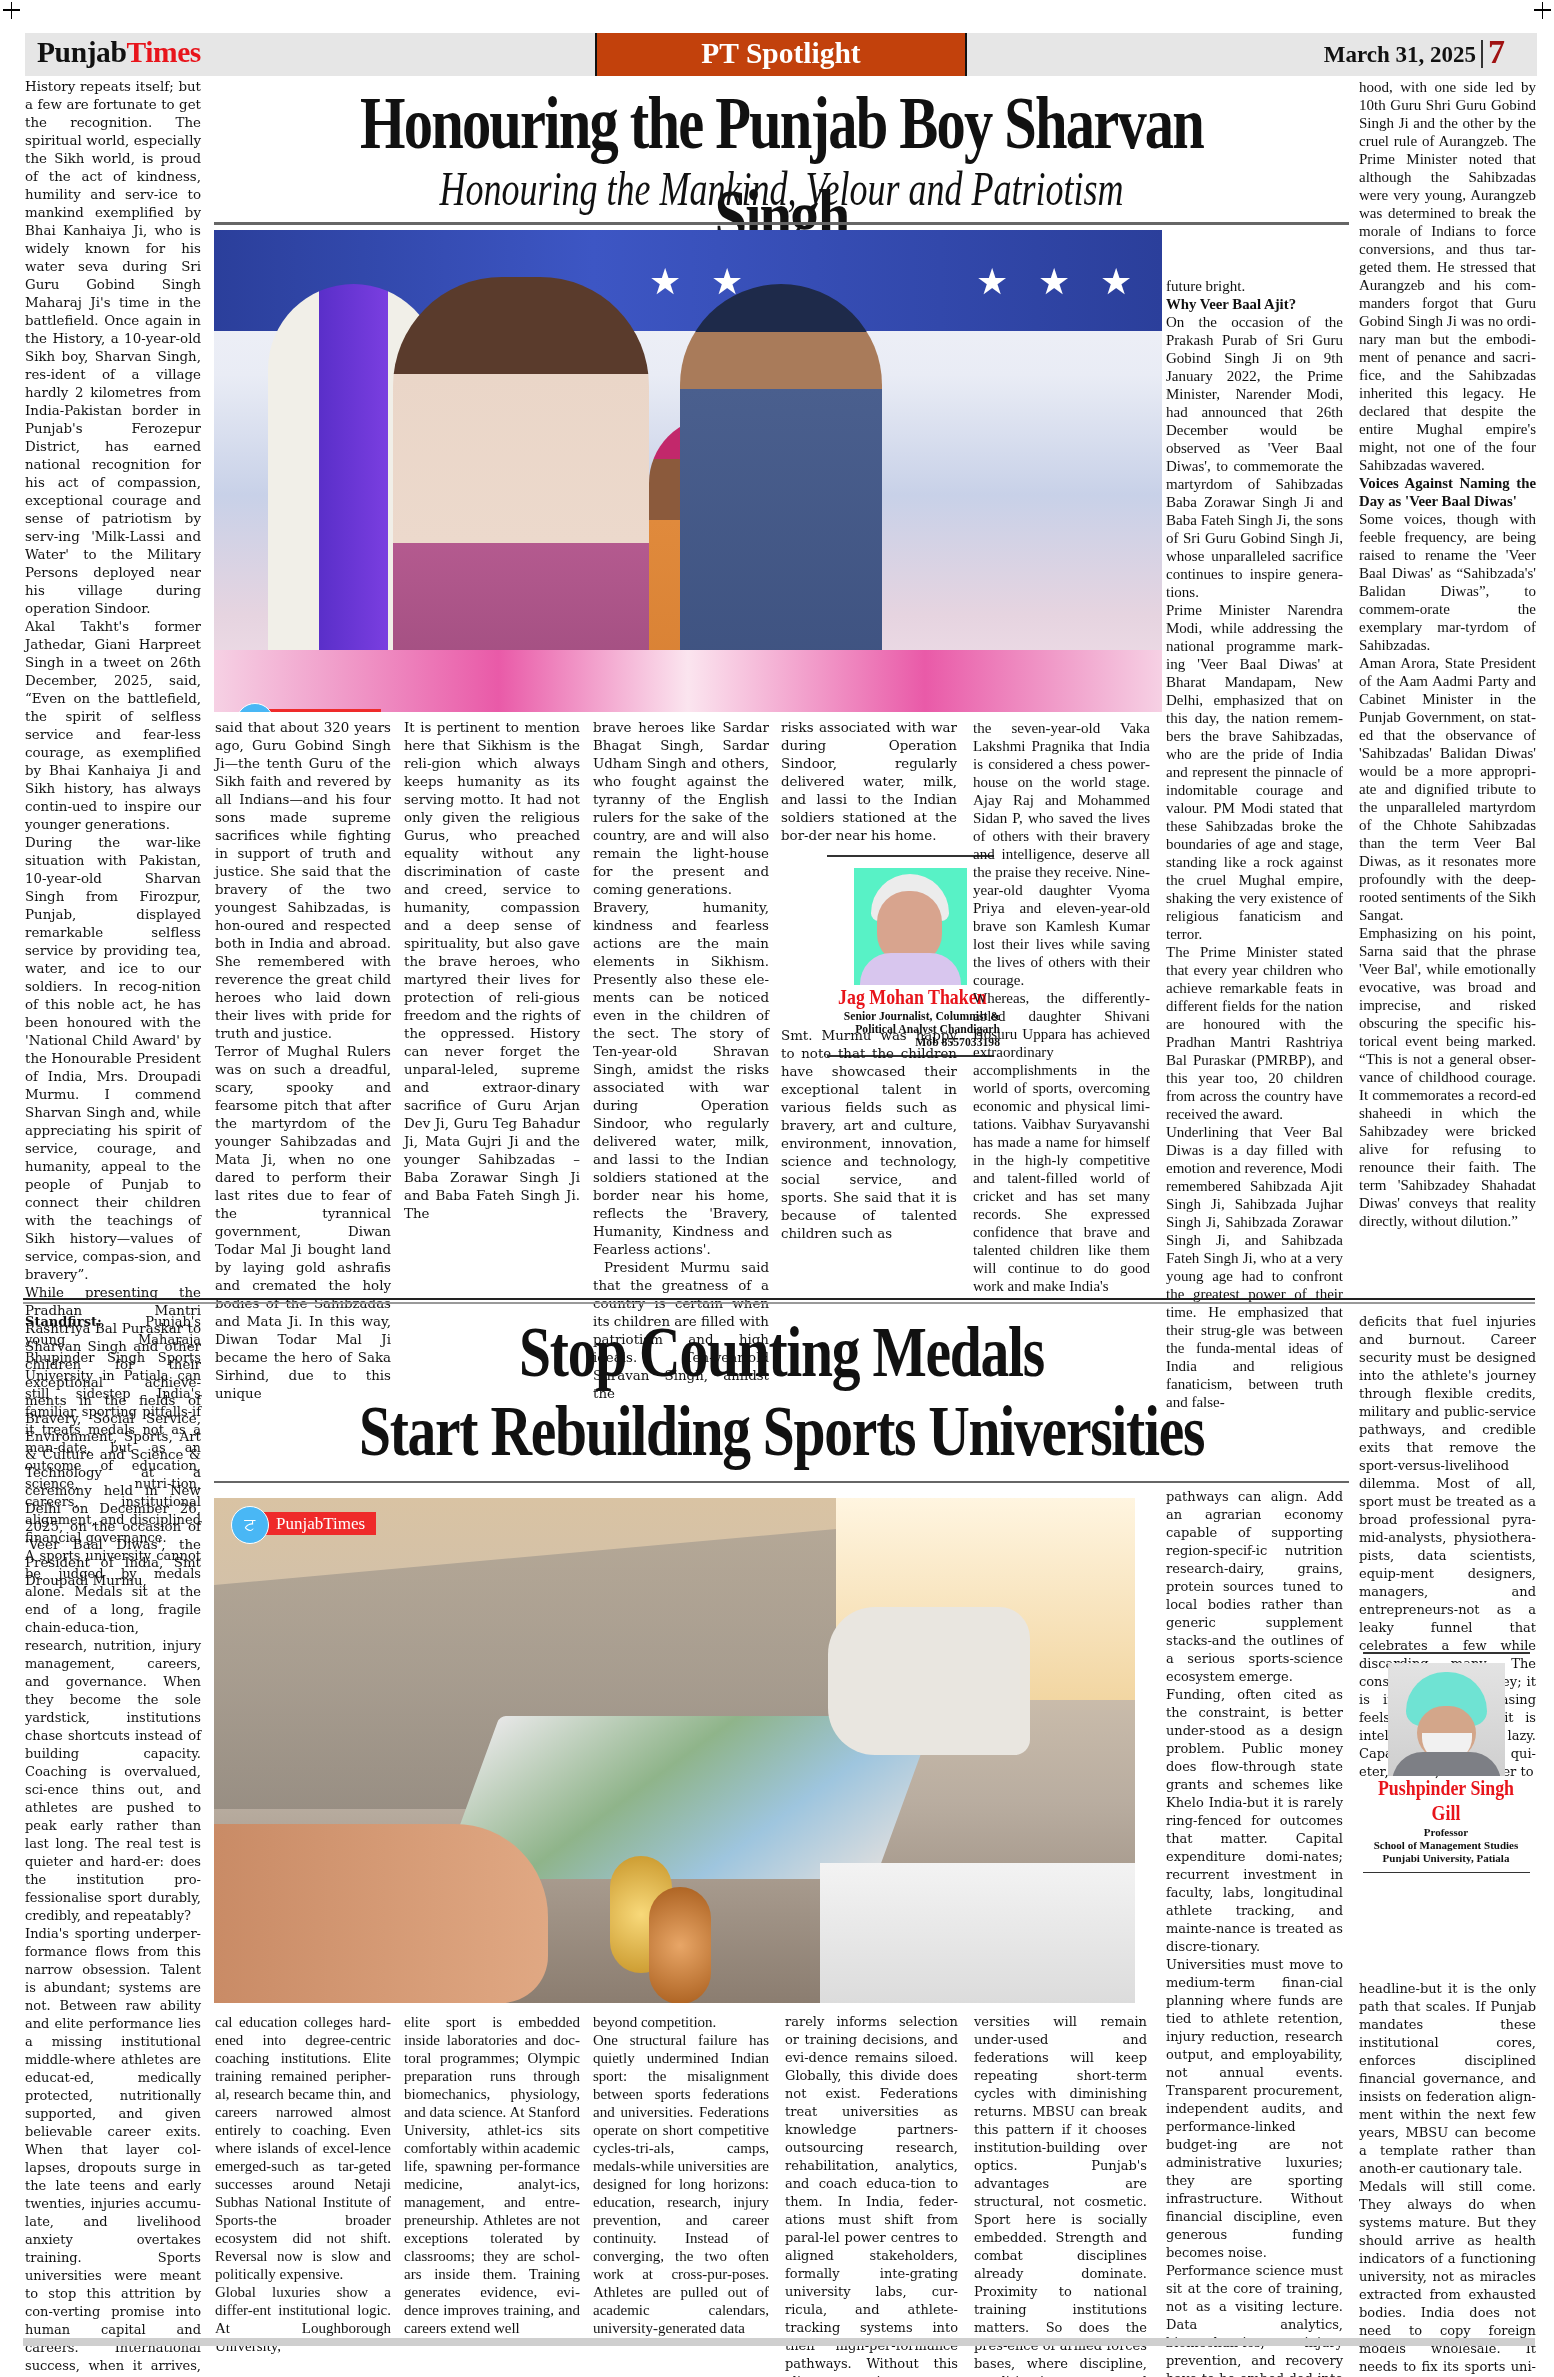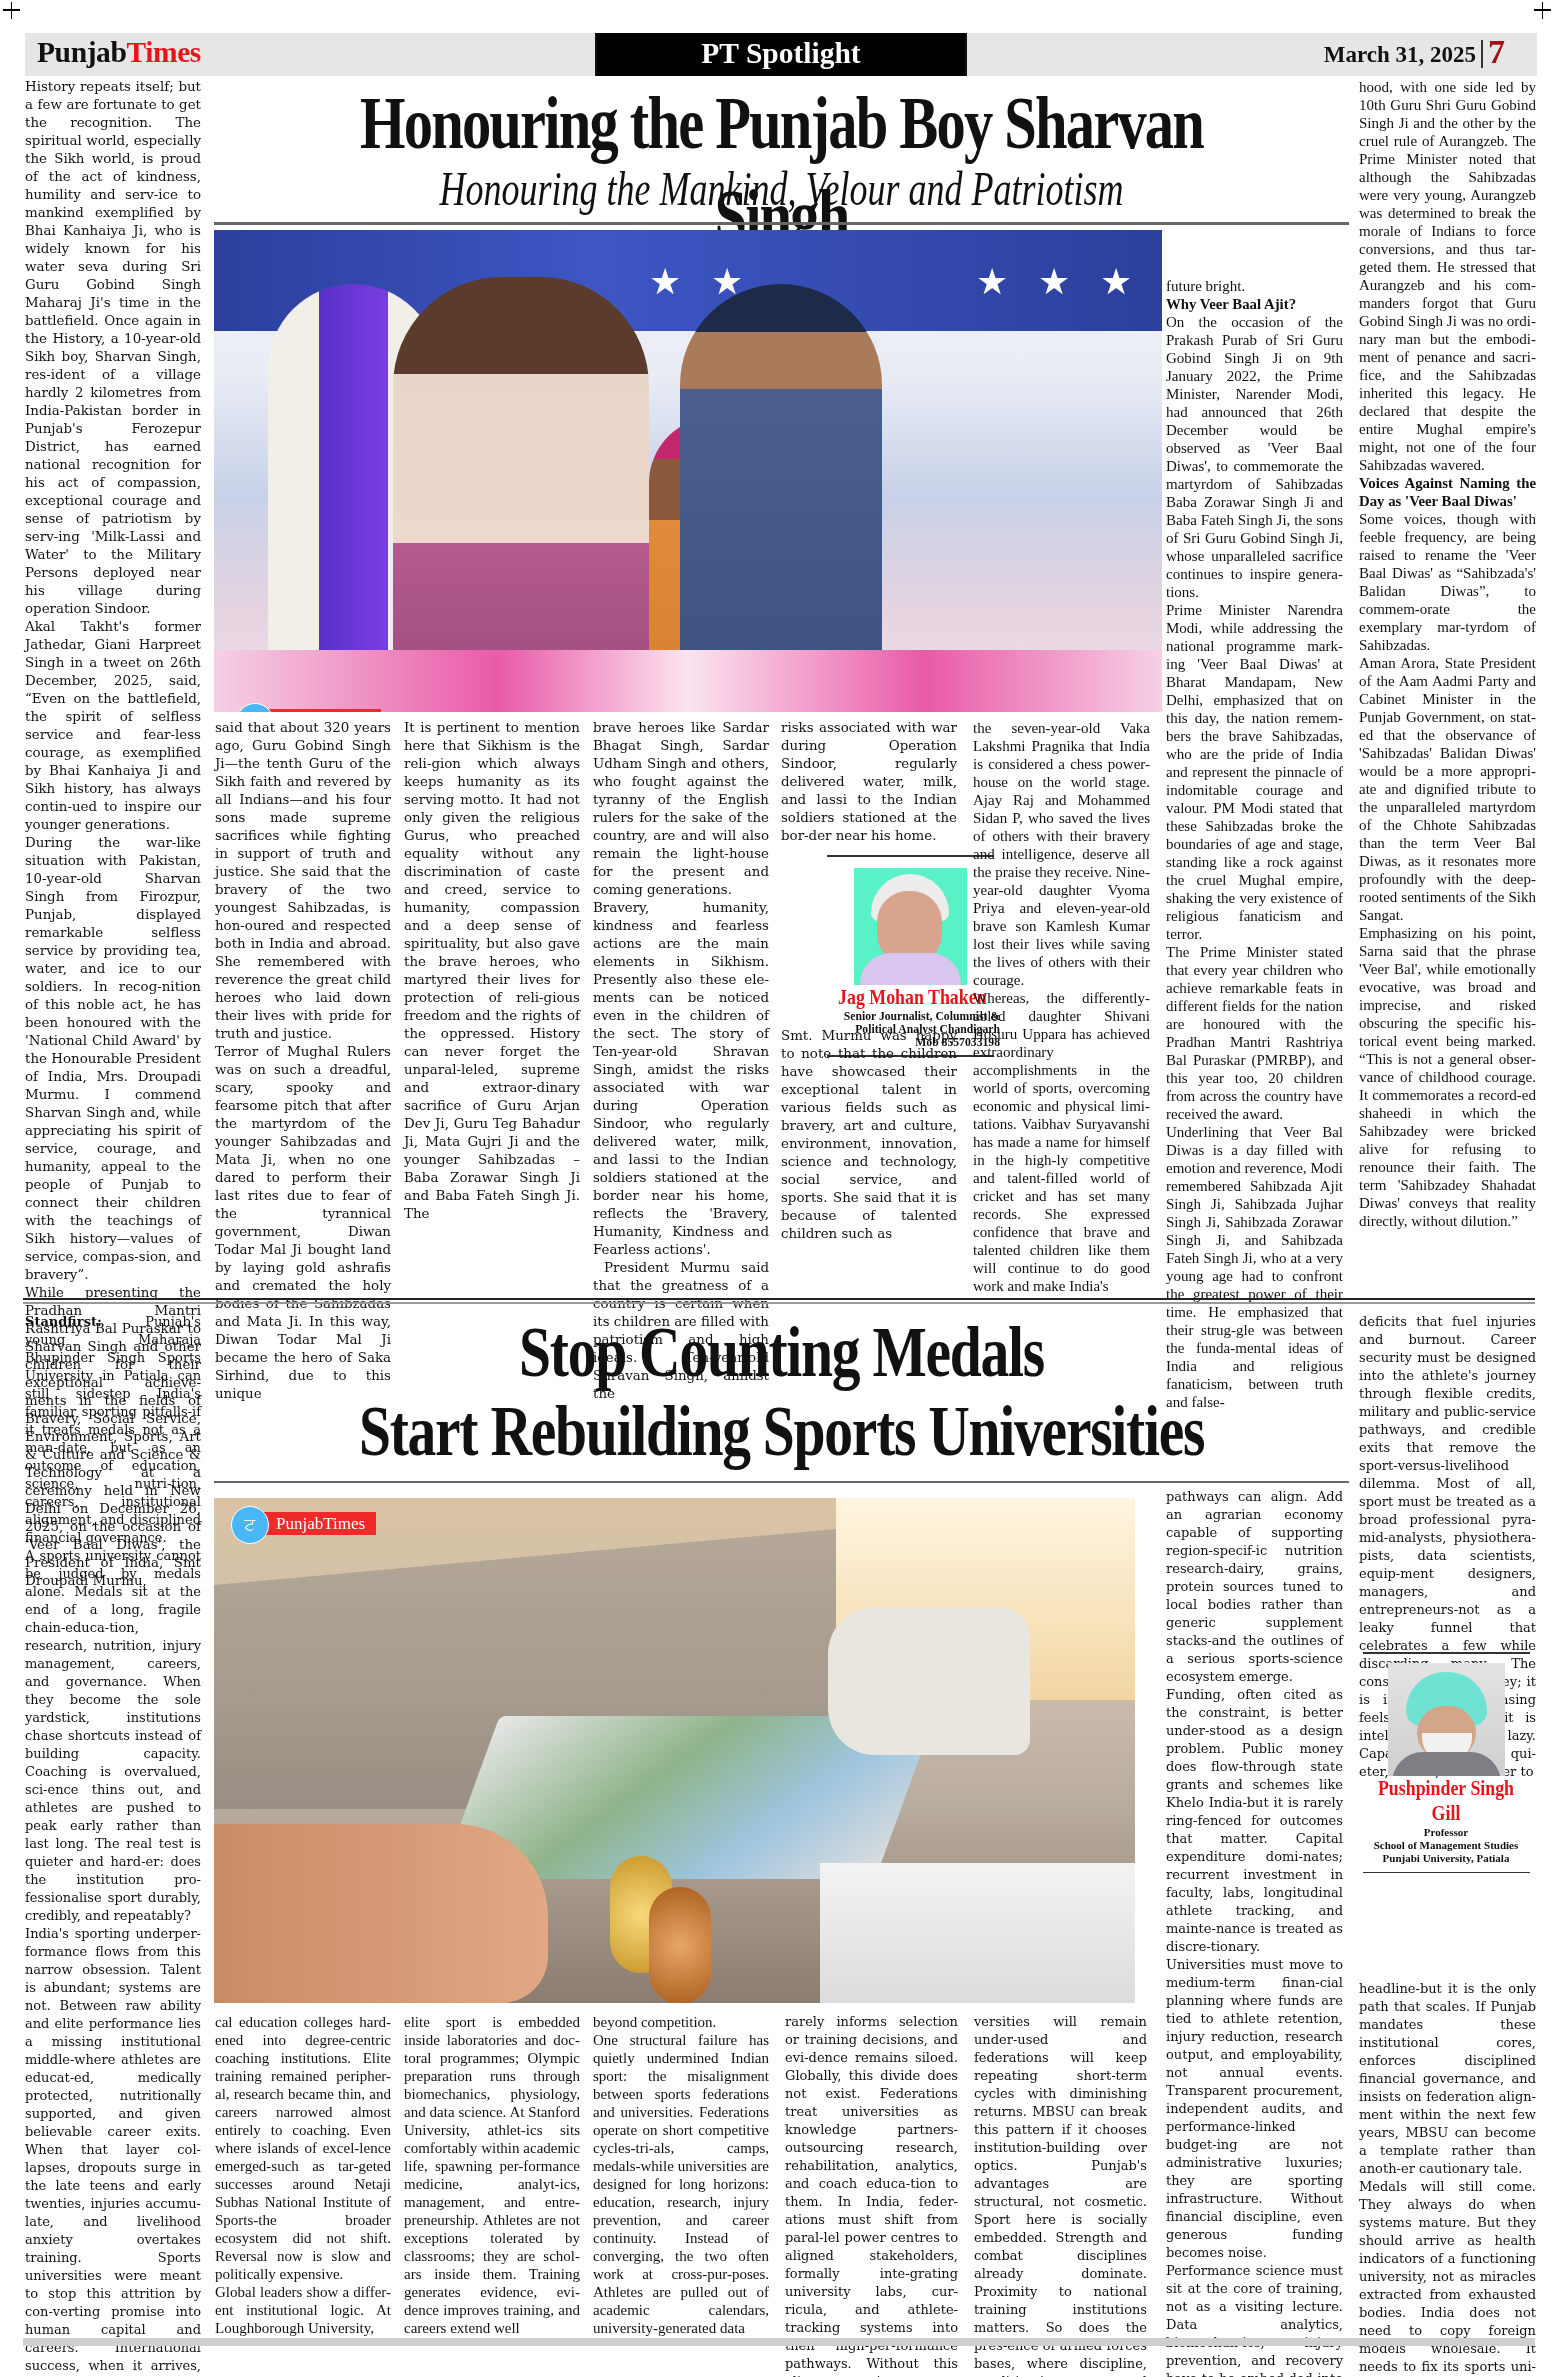--- a/index.html
+++ b/index.html
@@ -4,21 +4,21 @@
 <style>
   html,body{margin:0;padding:0;background:#fff;}
   body{width:1554px;height:2377px;position:relative;overflow:hidden;font-family:"DejaVu Serif","Liberation Serif",serif;color:#111;}
   .abs{position:absolute;}
   .crop{position:absolute;width:17px;height:17px;}
   .crop:before{content:"";position:absolute;left:7.8px;top:0;width:1.6px;height:17px;background:#000;}
   .crop:after{content:"";position:absolute;top:7.8px;left:0;width:17px;height:1.6px;background:#000;}
   .masthead{left:25px;top:33px;width:1512px;height:43px;background:#e6e6e6;}
   .brand{left:37px;top:36px;font-family:"Liberation Serif",serif;font-weight:bold;font-size:29.5px;letter-spacing:-0.4px;}
   .brand .a{color:#111;} .brand .b{color:#e8141b;}
-  .spot{left:595px;top:33px;width:372px;height:43px;background:#000000;border-left:2.3px solid #111;border-right:2.3px solid #111;box-sizing:border-box;color:#fff;font-family:"Liberation Serif",serif;font-weight:bold;font-size:29.5px;text-align:center;line-height:40px;}
+  .spot{left:595px;top:33px;width:372px;height:43px;background:#c2410c;border-left:2.3px solid #111;border-right:2.3px solid #111;box-sizing:border-box;color:#fff;font-family:"Liberation Serif",serif;font-weight:bold;font-size:29.5px;text-align:center;line-height:40px;}
   .date{left:1181px;top:36px;width:295px;text-align:right;font-family:"Liberation Serif",serif;font-weight:bold;font-size:23px;line-height:37px;}
   .pgsep{left:1481px;top:40px;width:1.6px;height:28px;background:#333;}
   .pgno{left:1488px;top:33px;font-family:"Liberation Serif",serif;font-weight:bold;font-size:34px;color:#a01212;}
   .col{position:absolute;font-size:13.4px;line-height:18px;text-align:justify;hyphens:manual;}
   .col p{margin:0;}
   .col .sub{font-weight:bold;font-family:"Liberation Serif",serif;font-size:14.8px;}
   .col2{font-size:13px;line-height:18px;}
   .cond{font-family:"Liberation Serif",serif;font-size:15px;line-height:18px;}
   .head1{left:214px;top:76px;width:1135px;text-align:center;font-family:"Liberation Serif",serif;font-weight:bold;font-size:75px;letter-spacing:-2.3px;transform:scaleX(0.78);transform-origin:center;line-height:93px;}
   .deck1{left:214px;top:162px;width:1135px;text-align:center;font-family:"Liberation Serif",serif;font-style:italic;font-size:48px;transform:scaleX(0.75);transform-origin:center;line-height:54px;}
@@ -154,21 +154,21 @@
   <div style="position:absolute;left:614px;top:109px;width:202px;height:148px;background:#e9e6e0;border-radius:47px 31px 15.5px 47px;"></div>
   <div style="position:absolute;left:0;top:326px;width:334px;height:179px;background:linear-gradient(90deg,#c98b66,#e0a883);border-radius:0 93px 47px 0;"></div>
   <div style="position:absolute;left:396px;top:358px;width:62px;height:117px;border-radius:31px;background:radial-gradient(circle,#f8d97a,#c8962a);"></div>
   <div style="position:absolute;left:435px;top:389px;width:62px;height:117px;border-radius:31px;background:radial-gradient(circle,#e8a667,#a85d1c);"></div>
   <div style="position:absolute;left:606px;top:365px;width:315px;height:140px;background:linear-gradient(180deg,#f3f3f3,#dcdcdc);"></div>
   <div class="pt-badge" style="left:23px;top:14px;"><span class="logo">ਟ</span><span>PunjabTimes</span></div>
 </div>
 
 <div class="col cond" style="left:215px;top:2013px;width:176px;" id="a2-a">
     <p>cal education colleges hard-ened into degree-centric coaching institutions. Elite training remained peripher-al, research became thin, and careers narrowed almost entirely to coaching. Even where islands of excel-lence emerged-such as tar-geted successes around Netaji Subhas National Institute of Sports-the broader ecosystem did not shift. Reversal now is slow and politically expensive.</p>
-    <p>Global leaders show a differ-ent institutional logic. At Loughborough University,</p>
+    <p>Global luxuries show a differ-ent institutional logic. At Loughborough University,</p>
   </div>
 <div class="col cond" style="left:404px;top:2013px;width:176px;" id="a2-b">
     <p>elite sport is embedded inside laboratories and doc-toral programmes; Olympic preparation runs through biomechanics, physiology, and data science. At Stanford University, athlet-ics sits comfortably within academic life, spawning per-formance medicine, analyt-ics, management, and entre-preneurship. Athletes are not exceptions tolerated by classrooms; they are schol-ars inside them. Training generates evidence, evi-dence improves training, and careers extend well</p>
   </div>
 <div class="col cond" style="left:593px;top:2013px;width:176px;" id="a2-c">
     <p>beyond competition.</p>
     <p>One structural failure has quietly undermined Indian sport: the misalignment between sports federations and universities. Federations operate on short competitive cycles-tri-als, camps, medals-while universities are designed for long horizons: education, research, injury prevention, and career continuity. Instead of converging, the two often work at cross-pur-poses. Athletes are pulled out of academic calendars, university-generated data</p>
   </div>
 <div class="col col2" style="left:785px;top:2013px;width:173px;" id="a2-d">
     <p>rarely informs selection or training decisions, and evi-dence remains siloed. Globally, this divide does not exist. Federations treat universities as knowledge partners-outsourcing research, rehabilitation, analytics, and coach educa-tion to them. In India, feder-ations must shift from paral-lel power centres to aligned stakeholders, formally inte-grating university labs, cur-ricula, and athlete-tracking systems into their high-per-formance pathways. Without this alignment, uni-</p>

